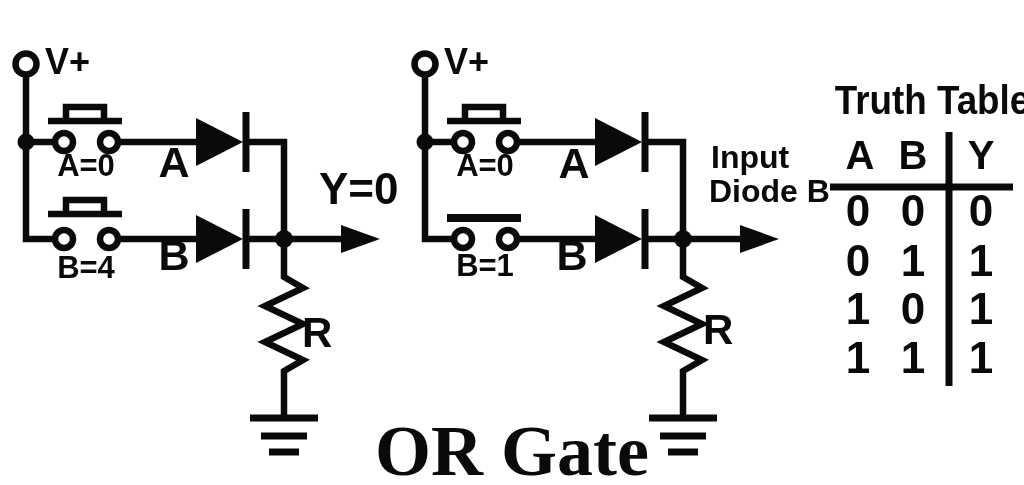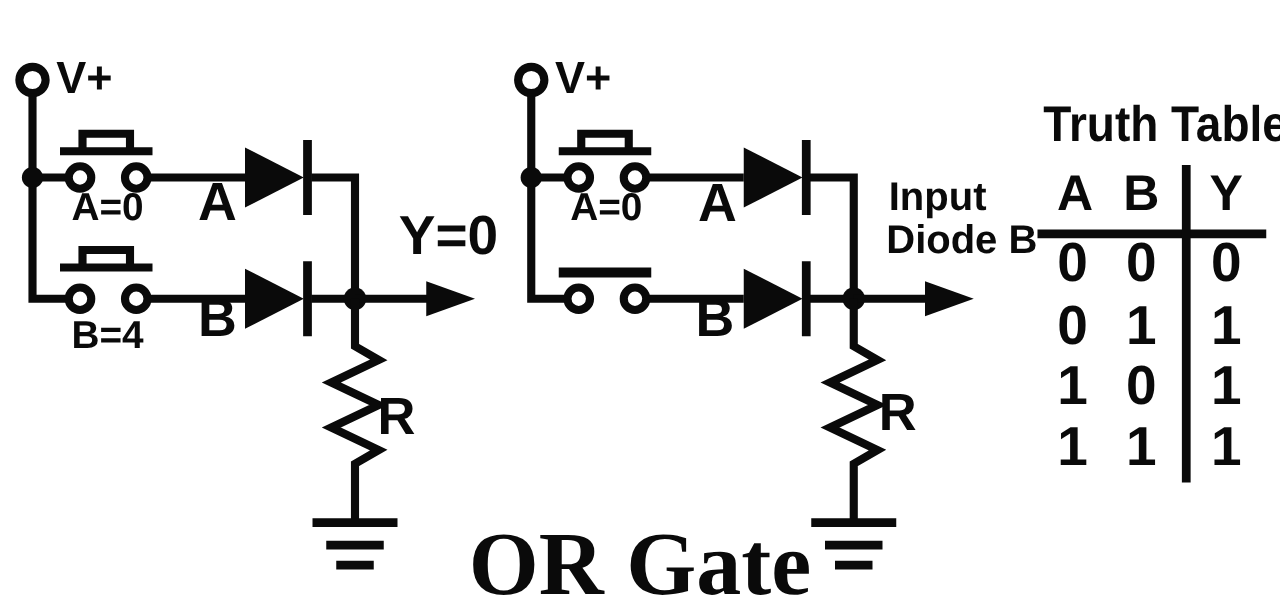--- a/index.html
+++ b/index.html
@@ -113,20 +113,21 @@
   <div class="lbl ctr" style="left:46px; top:150px; width:80px; font-size:31px;">A=0</div>
   <div class="lbl ctr" style="left:144px; top:141px; width:60px; font-size:43px;">A</div>
   <div class="lbl ctr" style="left:46px; top:252px; width:80px; font-size:31px;">B=4</div>
   <div class="lbl ctr" style="left:144px; top:234px; width:60px; font-size:43px;">B</div>
   <div class="lbl" style="left:319px; top:167px; font-size:44px;">Y=0</div>
   <div class="lbl" style="left:302px; top:312px; font-size:42px;">R</div>
 
   <div class="lbl" style="left:444px; top:44px; font-size:36px;">V+</div>
   <div class="lbl ctr" style="left:445px; top:150px; width:80px; font-size:31px;">A=0</div>
   <div class="lbl ctr" style="left:544px; top:142px; width:60px; font-size:43px;">A</div>
+  <div class="lbl ctr" style="left:445px; top:250px; width:80px; font-size:31px;">B=1</div>
   <div class="lbl ctr" style="left:542px; top:234px; width:60px; font-size:43px;">B</div>
   <div class="lbl" style="left:709px; top:175px; font-size:32px;">Diode B</div>
   <div class="lbl" style="left:711px; top:141px; font-size:32px;">Input</div>
   <div class="lbl" style="left:703px; top:309px; font-size:42px;">R</div>
 
   <div class="lbl serif ctr" style="left:362px; top:415px; width:300px; font-size:72px;">OR Gate</div>
 
   <div>
     <div class="lbl ctr tt-title" style="left:827px; top:80px; width:192px; font-size:40px;">Truth Table</div>
 

